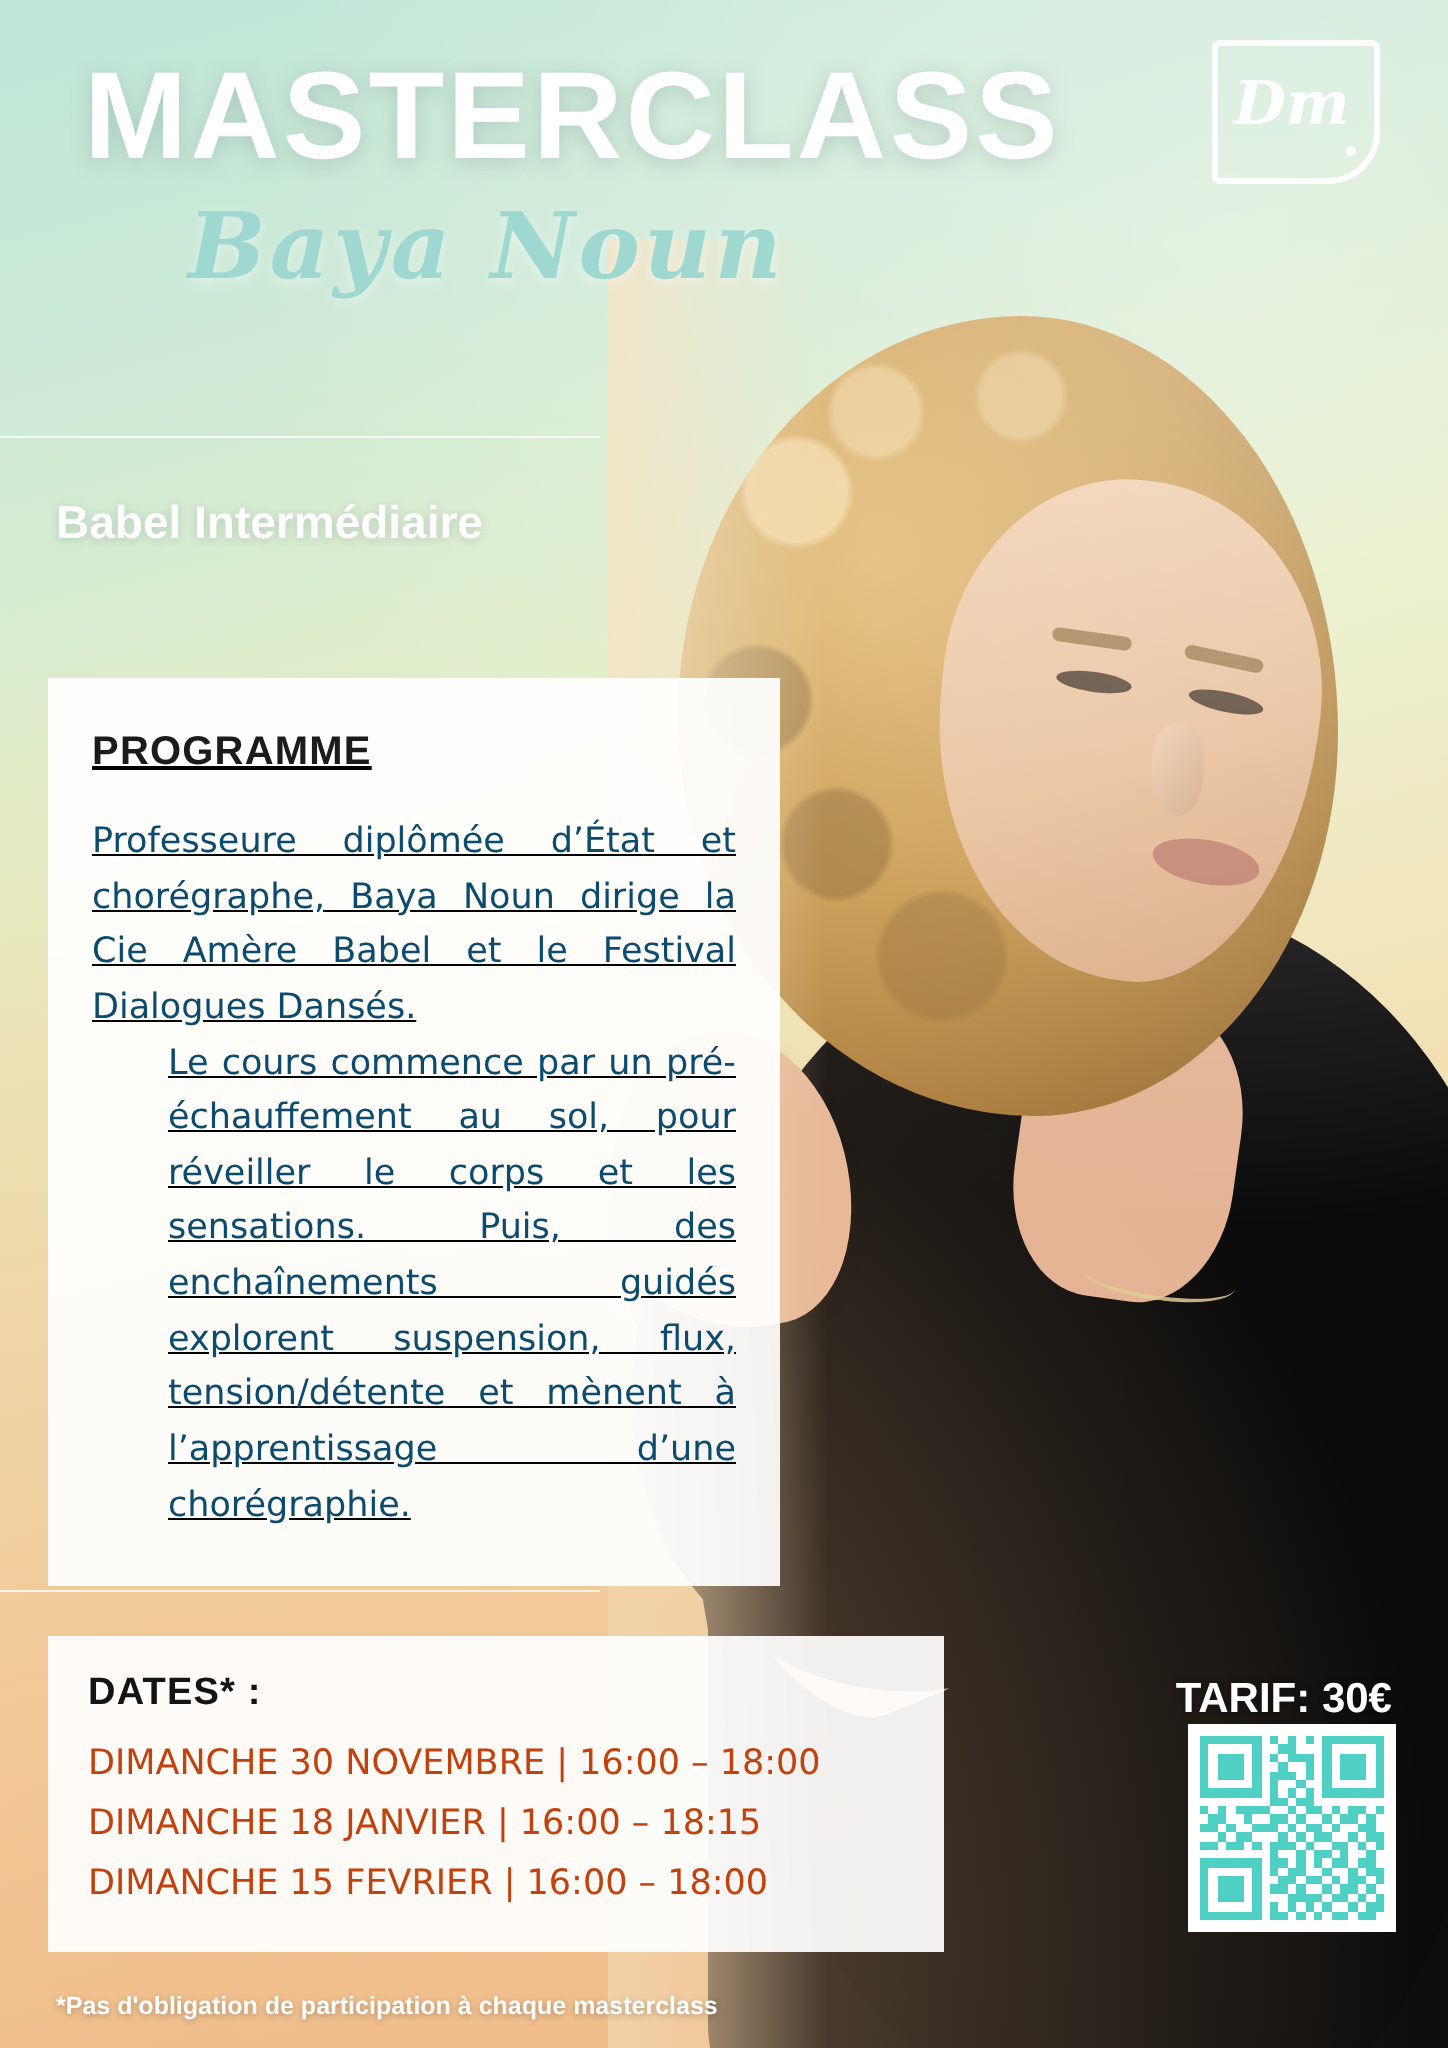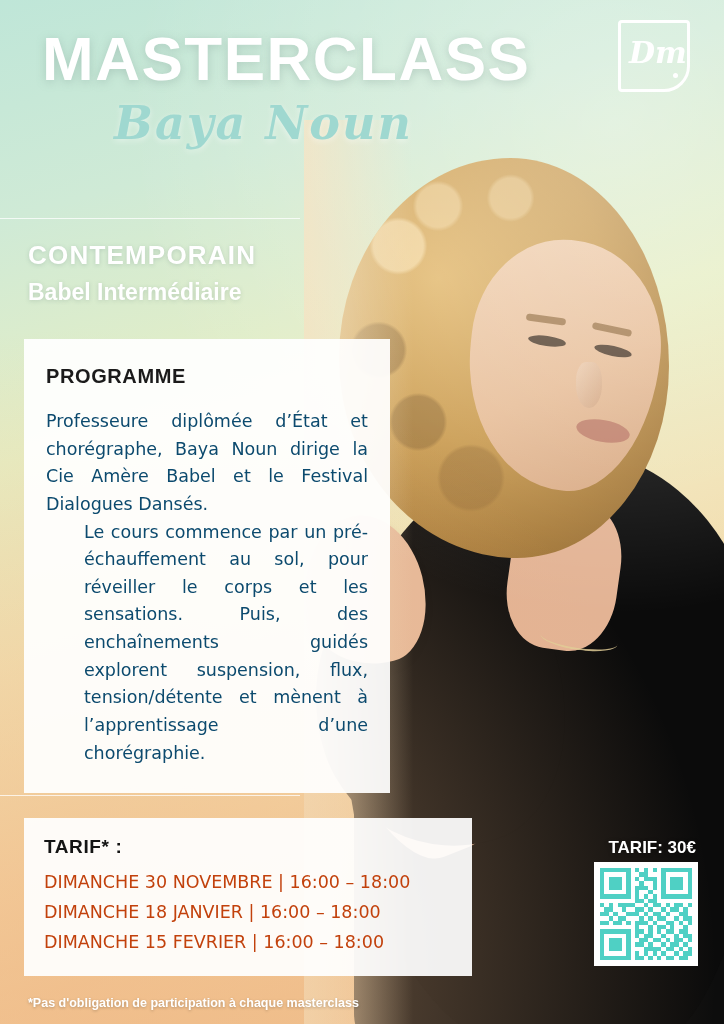--- a/index.html
+++ b/index.html
@@ -199,36 +199,36 @@
     font-family: "Liberation Sans", sans-serif;
     font-weight: bold;
     font-size: 62px;
     letter-spacing: 1.5px;
     color: #ffffff;
     line-height: 1;
     text-shadow: 0 2px 10px rgba(120,150,140,0.35);
   }
   .baya {
     margin-top: 6px;
-    margin-left: 72px;
+    margin-left: 52px;
     font-family: "DejaVu Serif", serif;
     font-style: italic;
     font-weight: bold;
     font-size: 46px;
     color: #9fd8d0;
     letter-spacing: 2px;
     text-shadow: 0 2px 6px rgba(255,255,255,0.45);
   }
 
   
   .logo {
     position: absolute;
     right: 34px;
     top: 20px;
-    width: 72px;
+    width: 84px;
     height: 72px;
     border: 3px solid #ffffff;
     border-radius: 4px 4px 26px 4px;
     z-index: 7;
   }
   .logo span {
     position: absolute;
     left: 8px;
     top: 12px;
     color: #ffffff;
@@ -281,20 +281,21 @@
 
   
   .programme {
     position: absolute;
     left: 24px;
     top: 339px;
     width: 366px;
     background: rgba(255,255,255,0.93);
     padding: 26px 22px 26px 22px;
     z-index: 6;
+    text-decoration: underline;
   }
   .programme h2 {
     font-size: 20px;
     font-weight: bold;
     color: #1b1b1b;
     letter-spacing: .6px;
     margin-bottom: 20px;
   }
   .programme p {
     font-size: 17.5px;
@@ -340,21 +341,21 @@
     color: #ffffff;
     z-index: 8;
     text-shadow: 0 1px 3px rgba(0,0,0,0.25);
   }
 
   
   .tarif {
     position: absolute;
     right: 28px;
     top: 838px;
-    font-size: 17px;
+    font-size: 21px;
     font-weight: bold;
     color: #ffffff;
     z-index: 8;
     text-shadow: 0 1px 4px rgba(0,0,0,0.35);
   }
   .qr {
     position: absolute;
     right: 26px;
     top: 862px;
     width: 104px;
@@ -408,34 +409,33 @@
 
   <div class="logo">
     <span>Dm</span>
     <div class="dot"></div>
   </div>
 
   <div class="rule rule-1"></div>
   <div class="rule rule-2"></div>
 
   <div class="discipline">
-    <div class="line1">CONTEMPORAIN</div>
     <div class="line2">Babel Intermédiaire</div>
   </div>
 
   <div class="programme">
     <h2>PROGRAMME</h2>
     <p>Professeure diplômée d’État et chorégraphe, Baya Noun dirige la Cie Amère Babel et le Festival Dialogues Dansés.</p>
     <p>Le cours commence par un pré-échauffement au sol, pour réveiller le corps et les sensations. Puis, des enchaînements guidés explorent suspension, flux, tension/détente et mènent à l’apprentissage d’une chorégraphie.</p>
   </div>
 
   <div class="dates">
-    <h3>TARIF* :</h3>
+    <h3>DATES* :</h3>
     <div class="row">DIMANCHE 30 NOVEMBRE | 16:00 – 18:00</div>
-    <div class="row">DIMANCHE 18 JANVIER | 16:00 – 18:00</div>
+    <div class="row">DIMANCHE 18 JANVIER | 16:00 – 18:15</div>
     <div class="row">DIMANCHE 15 FEVRIER | 16:00 – 18:00</div>
   </div>
 
   <div class="footnote">*Pas d'obligation de participation à chaque masterclass</div>
 
   <div class="tarif">TARIF: 30€</div>
   <div class="qr">
     <div class="qr-inner" id="qr-inner">
         <i class="on"></i>
         <i class="on"></i>

